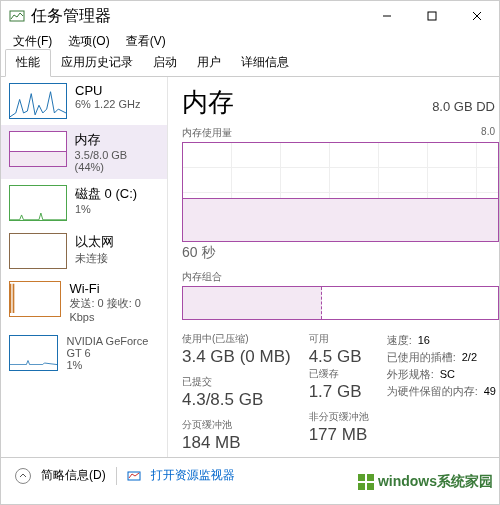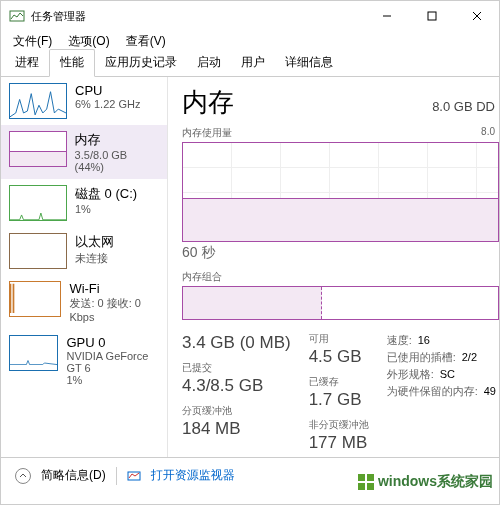--- a/index.html
+++ b/index.html
@@ -1,20 +1,20 @@
 <!DOCTYPE html>
 <html><head>
 <meta charset="utf-8">
 <style>
   * { box-sizing: border-box; margin: 0; padding: 0; font-family: "Microsoft YaHei", "Segoe UI", sans-serif; }
   body { width: 500px; height: 505px; background: #fff; font-size: 12px; color: #000; overflow: hidden; position: relative; border: 1px solid #ccc; }
 
   .titlebar { height: 30px; display: flex; align-items: center; padding: 0 0 0 8px; }
   .titlebar .icon { width: 16px; height: 16px; margin-right: 6px; }
-  .titlebar .title { flex: 1; font-size: 11px; }
+  .titlebar .title { flex: 1; font-size: 16px; }
   .winbtns { display: flex; }
   .winbtn { width: 45px; height: 30px; display: flex; align-items: center; justify-content: center; }
 
   .menubar { height: 20px; display: flex; align-items: center; padding: 0 4px; font-size: 12px; }
   .menubar span { padding: 2px 8px; }
 
   .tabbar { height: 26px; display: flex; align-items: flex-end; border-bottom: 1px solid #ccc; padding: 0 4px; font-size: 12px; }
   .tab { padding: 4px 10px 5px 10px; color: #000; }
   .tab.active { border: 1px solid #ccc; border-bottom: 1px solid #fff; background: #fff; position: relative; top: 1px; border-radius: 2px 2px 0 0; }
 
@@ -95,21 +95,20 @@
   </div>
 </div>
 
 <div class="menubar">
   <span>文件(F)</span>
   <span>选项(O)</span>
   <span>查看(V)</span>
 </div>
 
 <div class="tabbar">
-  <div class="tab">进程</div>
   <div class="tab active">性能</div>
   <div class="tab">应用历史记录</div>
   <div class="tab">启动</div>
   <div class="tab">用户</div>
   <div class="tab">详细信息</div>
 </div>
 
 <div class="content">
 
   <div class="sidebar">
@@ -169,21 +168,20 @@
       </div>
     </div>
 
     <div class="side-item">
       <div class="thumb gpu">
         <svg class="spark" viewBox="0 0 58 36" preserveAspectRatio="none">
             <polyline points="0,35 20,35 22,30 24,35 40,35 42,33 58,35" fill="none" stroke="#1a6fb0" stroke-width="1"></polyline>
           </svg>
       </div>
       <div class="side-text">
-        <div class="t1">GPU 0</div>
         <div class="t2">NVIDIA GeForce GT 6</div>
         <div class="t2">1%</div>
       </div>
     </div>
 
   </div>
 
   <div class="main">
     <div class="main-head">
       <h1>内存</h1>
@@ -200,37 +198,38 @@
     <div class="axis">60 秒</div>
 
     <div class="sub-label">内存组合</div>
     <div class="comp-chart">
       <div class="used"></div>
     </div>
 
     <div class="stats">
       <div>
         <div class="statcol">
+          <div class="statlabel">使用中(已压缩)</div>
           <div class="statval">3.4 GB (0 MB)</div>
         </div>
         <div class="statcol" style="margin-top:8px">
           <div class="statlabel">已提交</div>
           <div class="statval">4.3/8.5 GB</div>
         </div>
         <div class="statcol" style="margin-top:8px">
           <div class="statlabel">分页缓冲池</div>
           <div class="statval">184 MB</div>
         </div>
       </div>
       <div>
         <div class="statcol">
           <div class="statlabel">可用</div>
           <div class="statval">4.5 GB</div>
         </div>
-        <div class="statcol" style="margin-top:8px">
+        <div class="statcol" style="">
           <div class="statlabel">已缓存</div>
           <div class="statval">1.7 GB</div>
         </div>
         <div class="statcol" style="margin-top:8px">
           <div class="statlabel">非分页缓冲池</div>
           <div class="statval">177 MB</div>
         </div>
       </div>
       <div class="speccol">
         <div><span>速度:</span><span class="sv">16</span></div>

